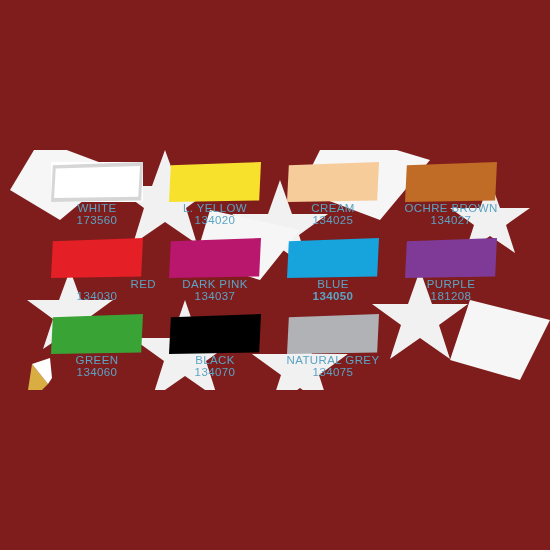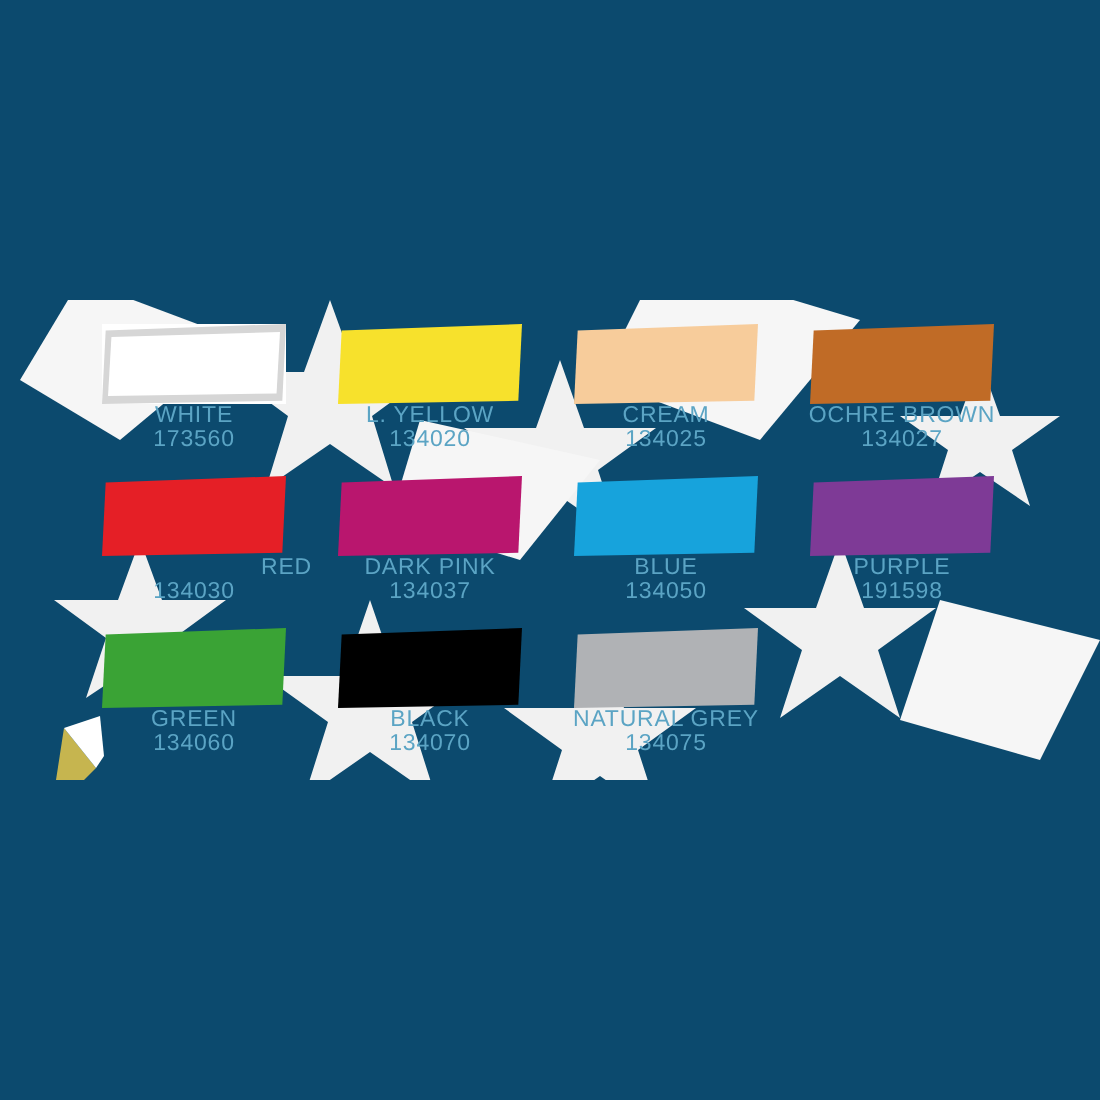--- a/index.html
+++ b/index.html
@@ -127,21 +127,21 @@
     display: block;
     font-size: 11.5px;
     letter-spacing: 0.4px;
     color: #5ba4c4;
     white-space: nowrap;
   }
 </style>
 </head>
 <body>
 
-<div id="swatch-stage" style="background: #0c4a6e;">
+<div id="swatch-stage" style="background: #7f1d1d;">
 
   <div id="watermark-layer">
     <svg width="550" height="240" viewBox="0 0 550 240" xmlns="http://www.w3.org/2000/svg">
       <g fill="#f1f1f1">
         <polygon points="165,0 178,36 216,36 186,58 197,94 165,72 133,94 144,58 114,36 152,36"></polygon>
         <polygon points="280,30 292,64 328,64 299,85 310,119 280,98 250,119 261,85 232,64 268,64"></polygon>
         <polygon points="185,150 198,188 238,188 206,211 218,249 185,226 152,249 164,211 132,188 172,188"></polygon>
         <polygon points="300,170 312,204 348,204 319,225 330,259 300,238 270,259 281,225 252,204 288,204"></polygon>
         <polygon points="420,120 432,154 468,154 439,175 450,209 420,188 390,209 401,175 372,154 408,154"></polygon>
         <polygon points="70,120 81,150 113,150 87,169 97,199 70,181 43,199 53,169 27,150 59,150"></polygon>
@@ -228,31 +228,31 @@
         <span class="swatch-code" style="color: rgb(91, 164, 196);">134037</span>
       </div>
     </div>
 
     <div class="swatch-cell">
       <div class="chip-wrap">
         <div class="chip" style="background: rgb(23, 163, 220);"></div>
       </div>
       <div class="labels">
         <span class="swatch-name" style="color: rgb(91, 164, 196);">BLUE</span>
-        <span class="swatch-code" style="color: rgb(91, 164, 196);">134050</span>
+        <span class="swatch-code" style="color: rgb(91, 164, 196); font-weight: bold;">134050</span>
       </div>
     </div>
 
     <div class="swatch-cell">
       <div class="chip-wrap">
         <div class="chip" style="background: rgb(126, 58, 150);"></div>
       </div>
       <div class="labels">
         <span class="swatch-name" style="color: rgb(91, 164, 196);">PURPLE</span>
-        <span class="swatch-code" style="color: rgb(91, 164, 196);">191598</span>
+        <span class="swatch-code" style="color: rgb(91, 164, 196);">181208</span>
       </div>
     </div>
 
     <div class="swatch-cell">
       <div class="chip-wrap">
         <div class="chip" style="background: rgb(58, 163, 53);"></div>
       </div>
       <div class="labels">
         <span class="swatch-name" style="color: rgb(91, 164, 196);">GREEN</span>
         <span class="swatch-code" style="color: rgb(91, 164, 196);">134060</span>

